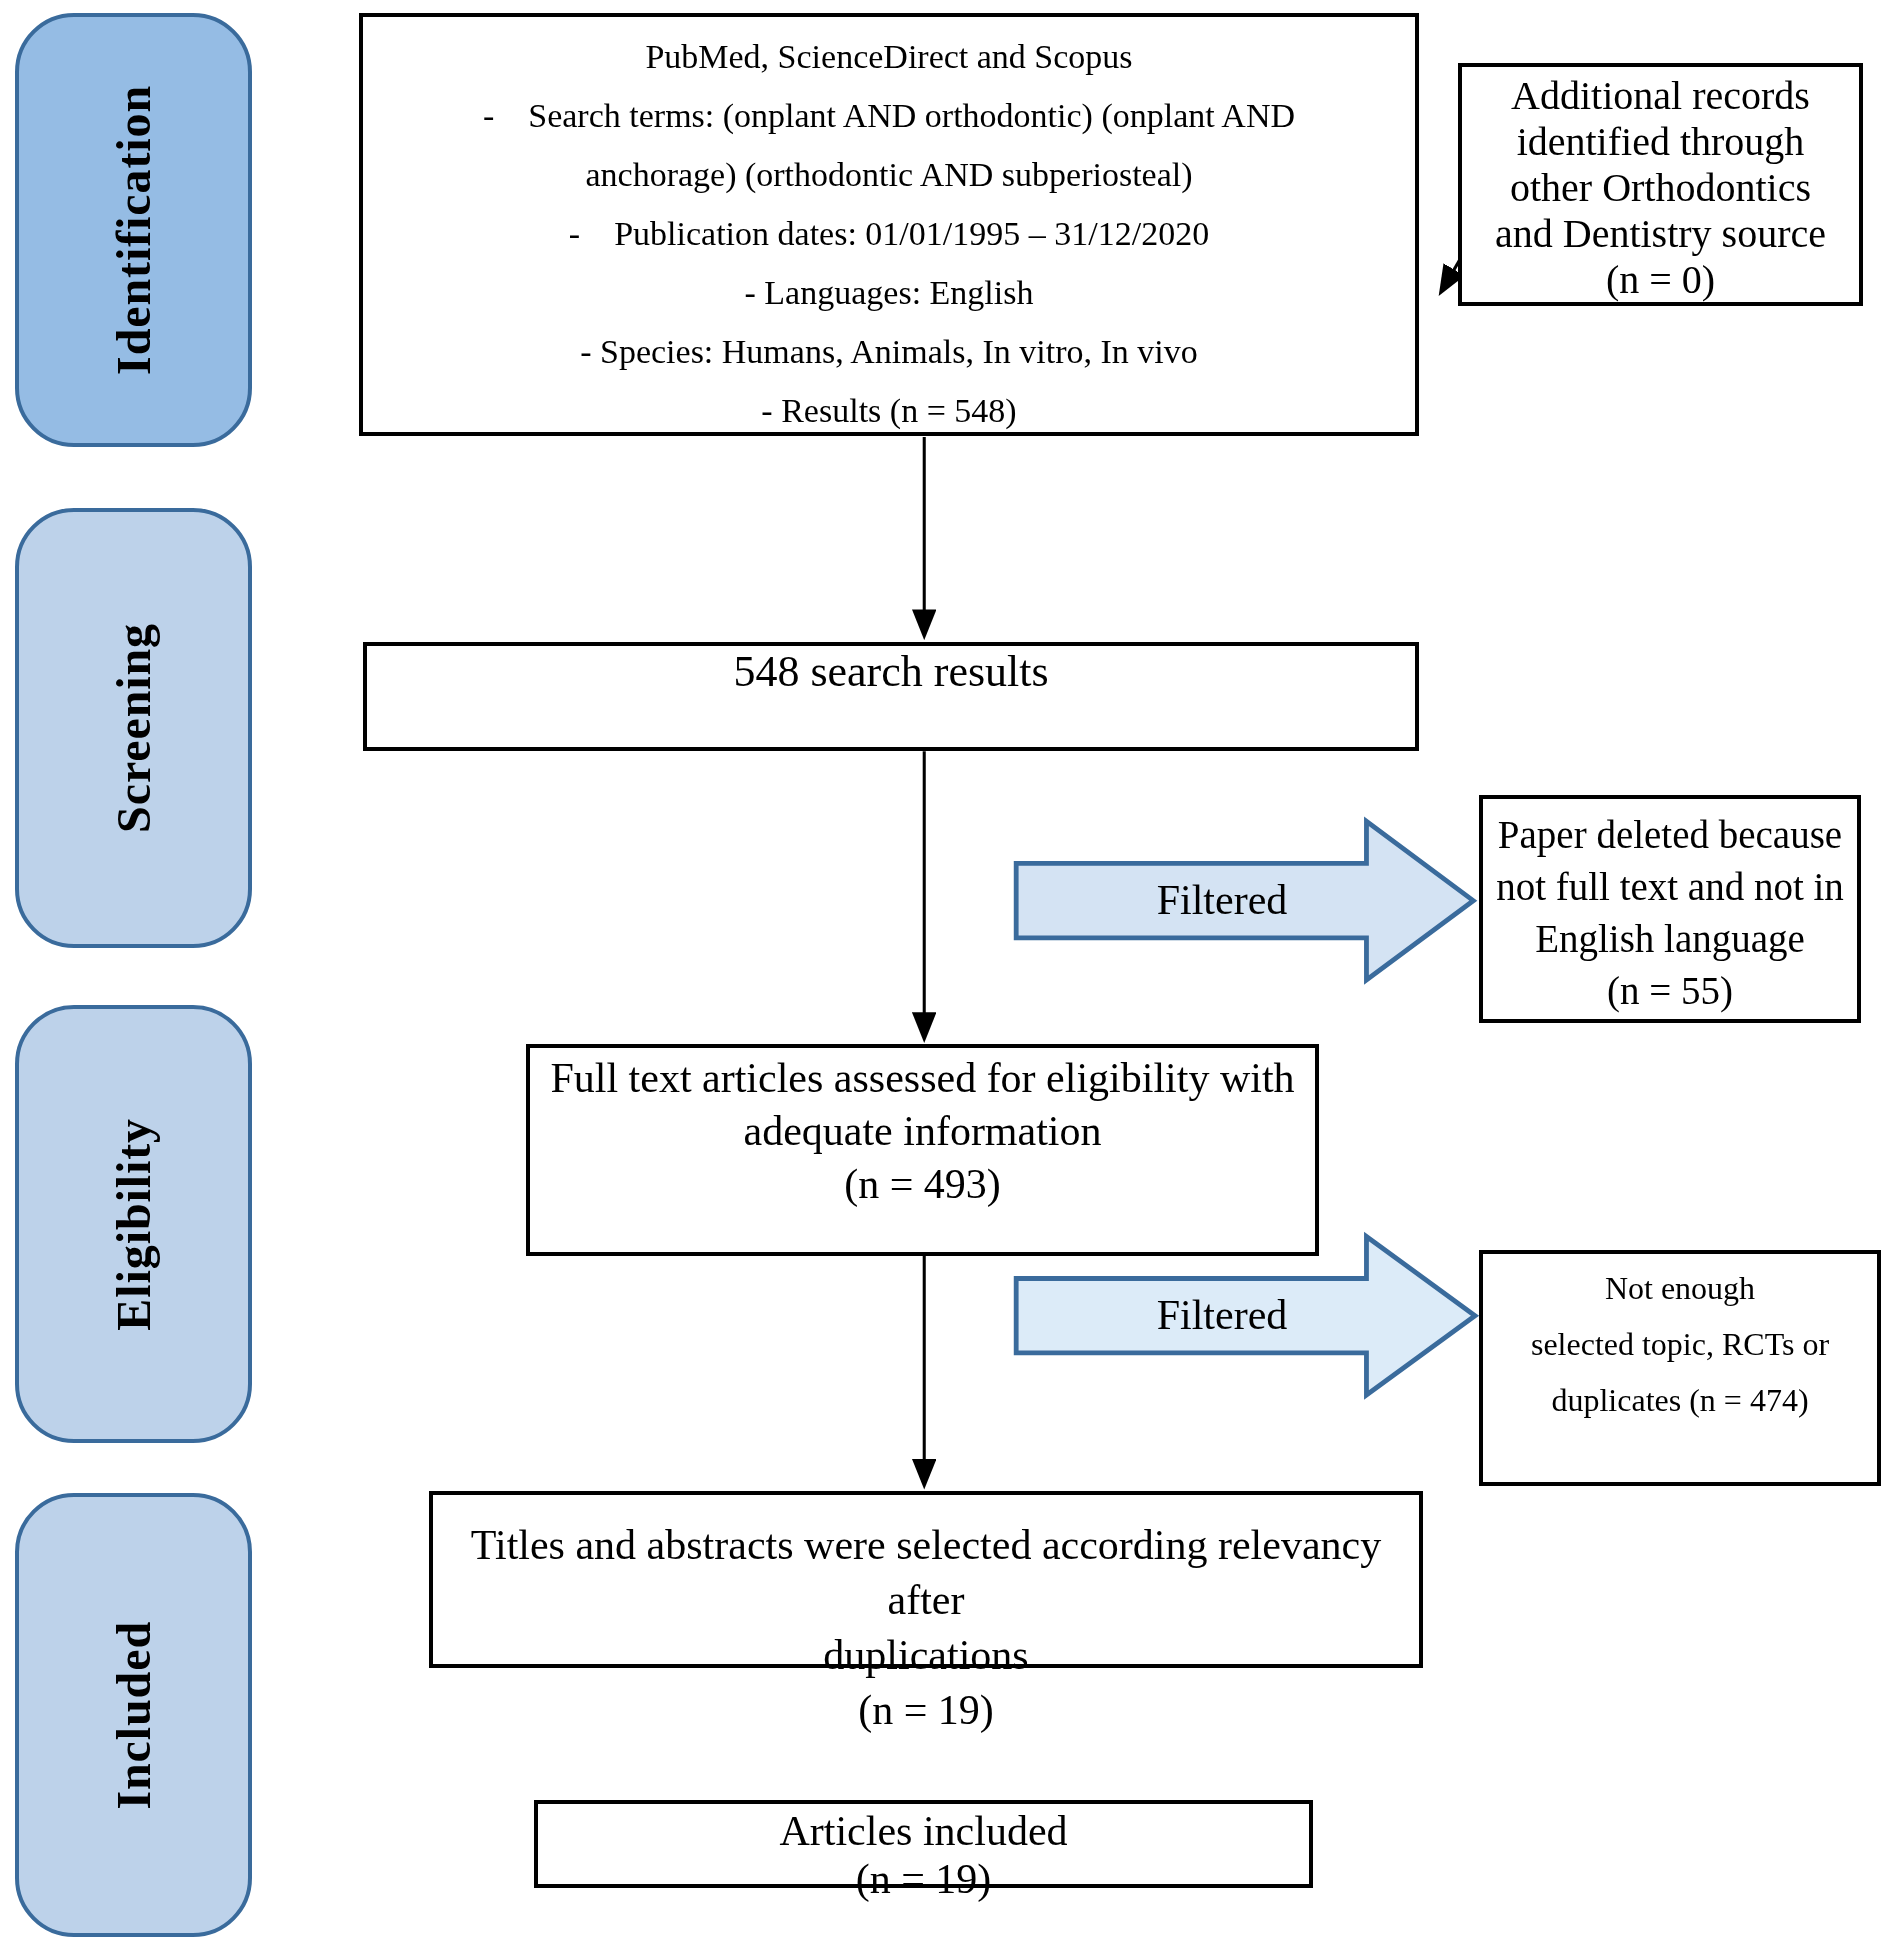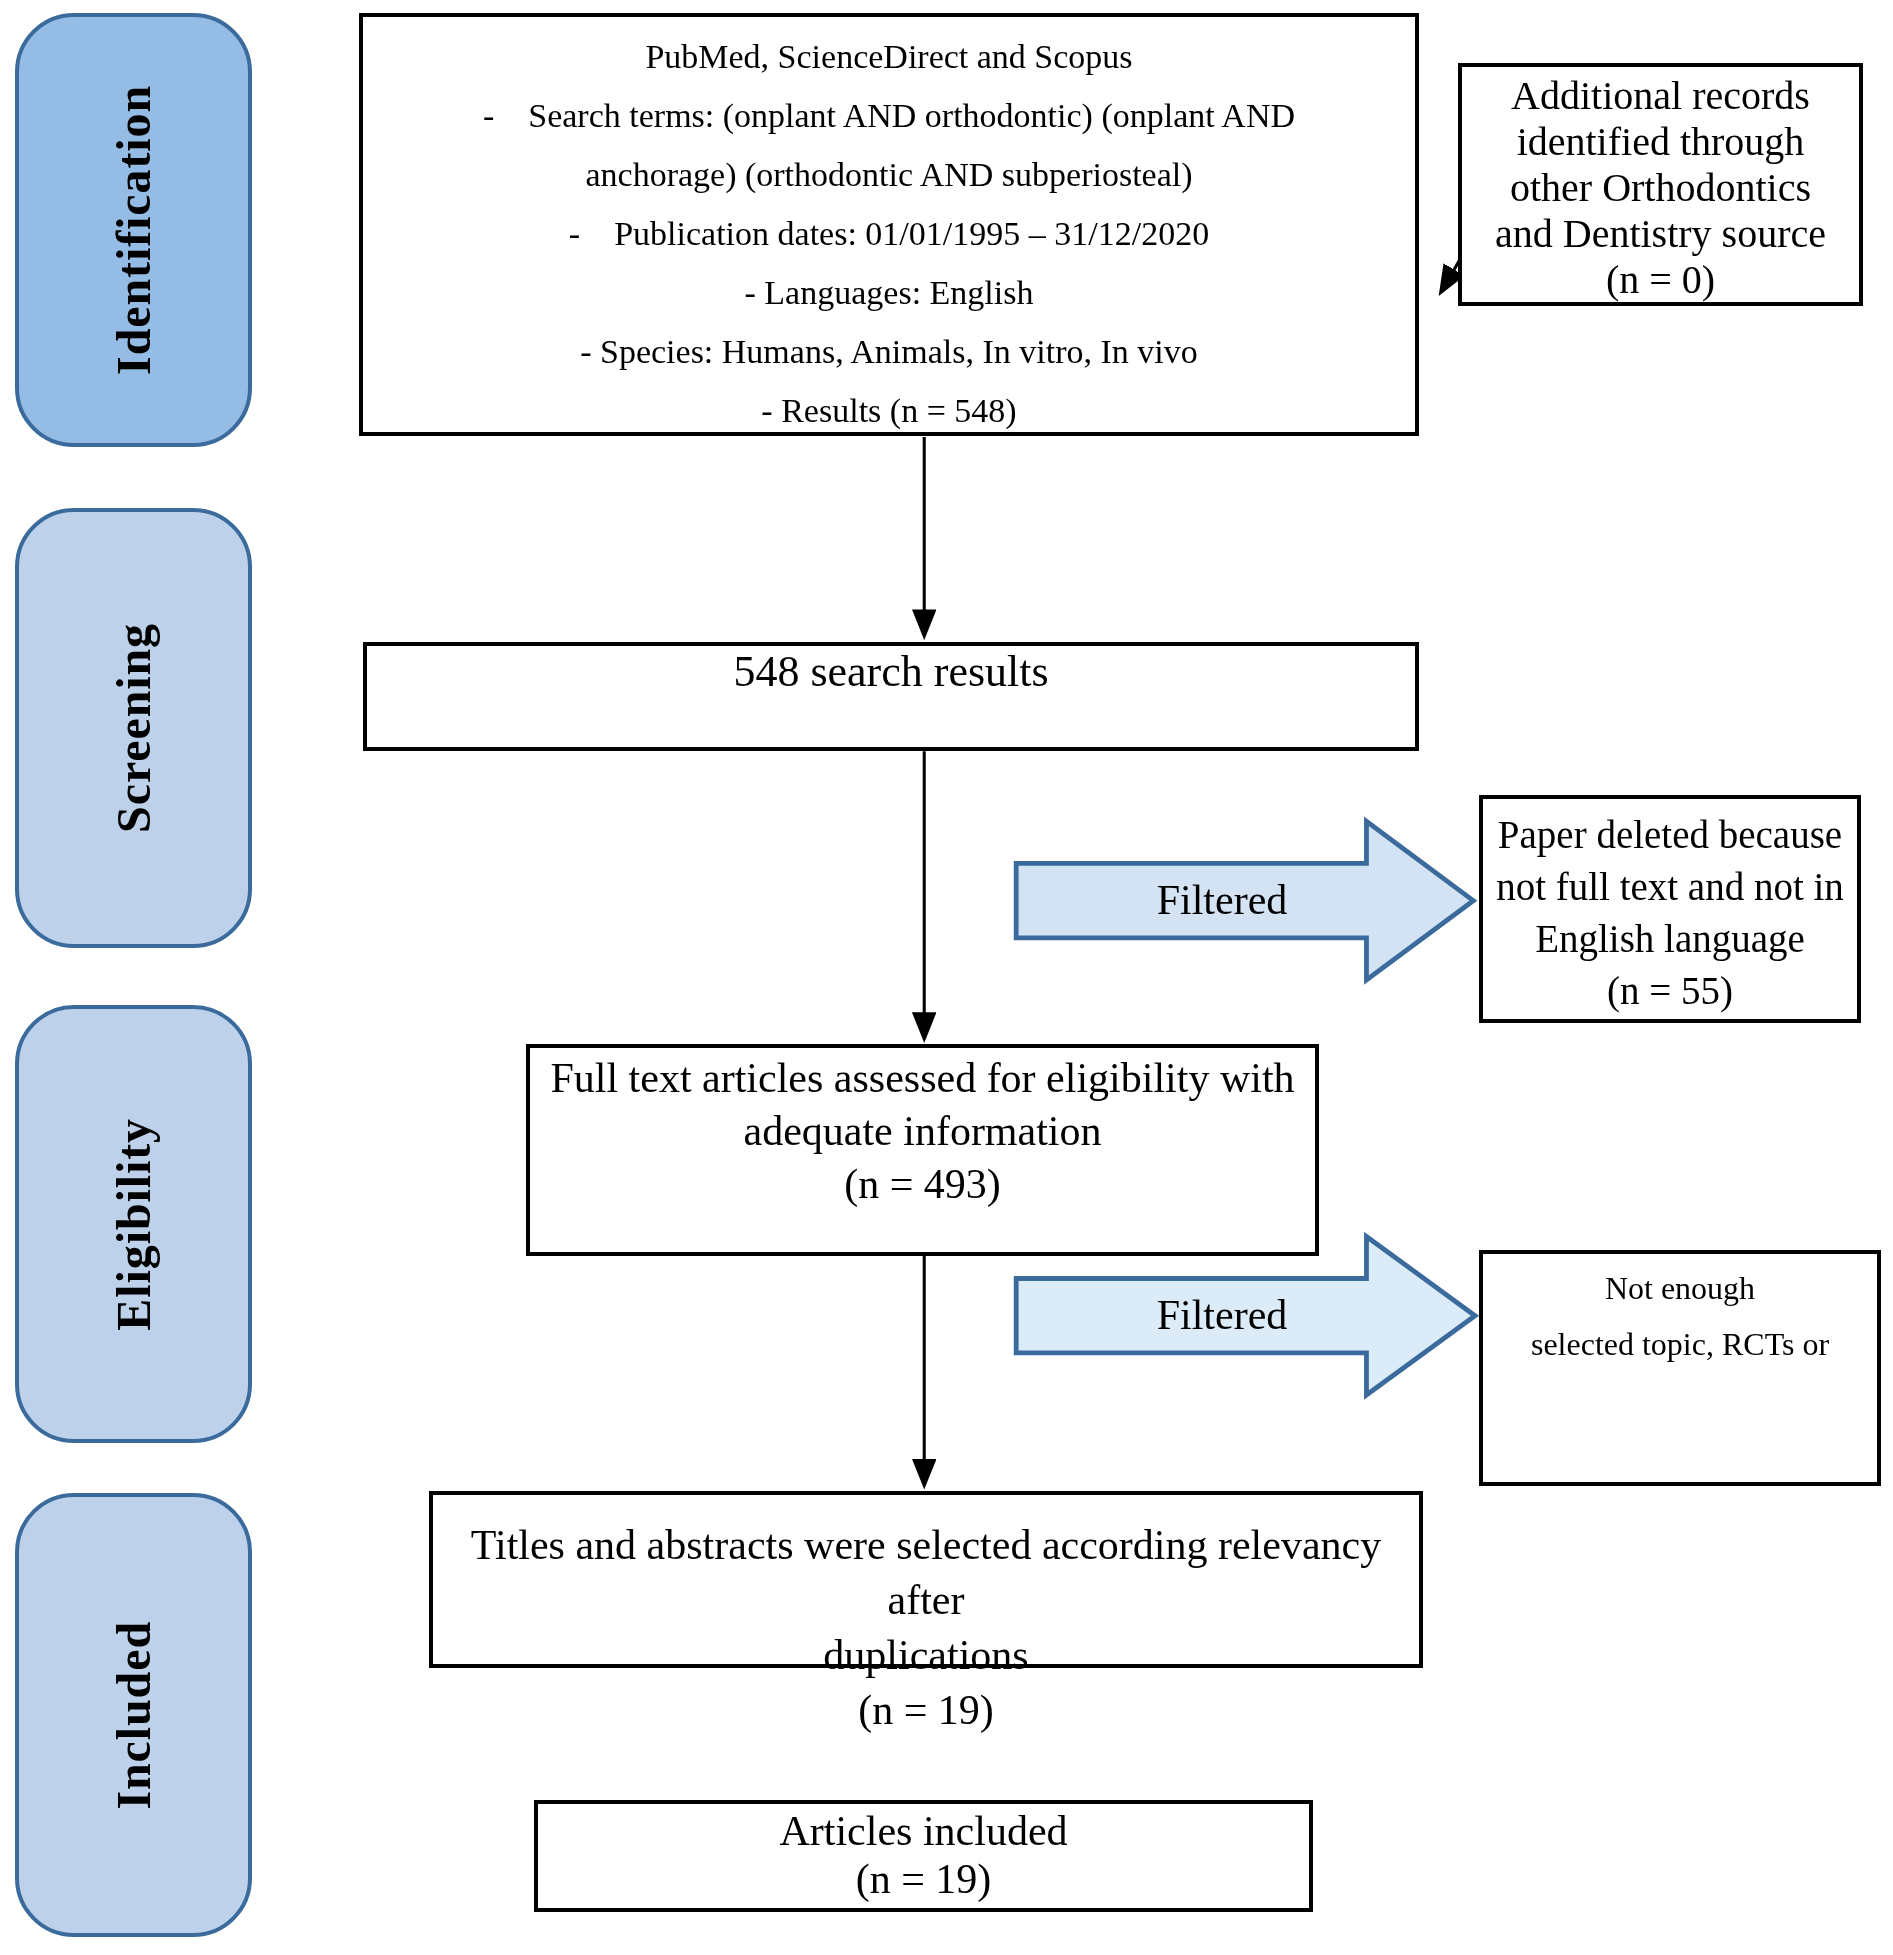--- a/index.html
+++ b/index.html
@@ -46,21 +46,21 @@
 
   #box-fulltext { left:526px; top:1044px; width:793px; height:212px; padding-top:3.5px; }
   #box-fulltext .ln { font-size:42px; line-height:53px; }
 
   #box-notenough{ left:1479px; top:1250px; width:402px;  height:236px; padding-top:6.1px; }
   #box-notenough .ln { font-size:32px; line-height:56px; }
 
   #box-titles   { left:429px;  top:1491px; width:994px; height:177px; padding-top:23px; }
   #box-titles .ln { font-size:42px; line-height:55px; }
 
-  #box-articles { left:534px; top:1800px; width:779px; height:112px; padding-top:2.6px; }
+  #box-articles { left:534px; top:1800px; width:779px; height:88px; padding-top:2.6px; }
   #box-articles .ln { font-size:42px; line-height:48px; }
 
   
   svg.overlay { position:absolute; top:0; left:0; width:1894px; height:1955px; }
 
   
   .arrow-lbl {
     position:absolute; left:1016px; width:412px; text-align:center;
     font-size:42px; line-height:63px;
   }
@@ -132,20 +132,21 @@
 
   <div class="box" id="box-fulltext">
     <span class="ln">Full text articles assessed for eligibility with</span>
     <span class="ln">adequate information</span>
     <span class="ln">(n = 493)</span>
   </div>
 
   <div class="box" id="box-notenough">
     <span class="ln">Not enough</span>
     <span class="ln">selected topic, RCTs or</span>
+    <span class="ln">duplicates (n = 474)</span>
   </div>
 
   <div class="box" id="box-titles">
     <span class="ln">Titles and abstracts were selected according relevancy after</span>
     <span class="ln">duplications</span>
     <span class="ln">(n = 19)</span>
   </div>
 
   <div class="box" id="box-articles">
     <span class="ln">Articles included</span>

